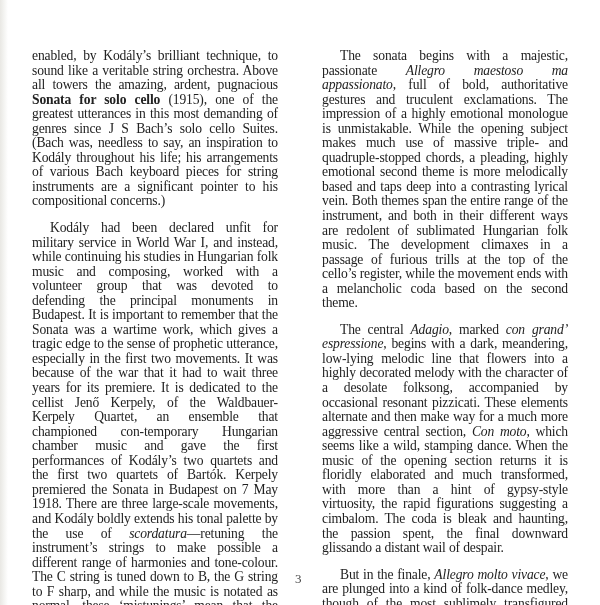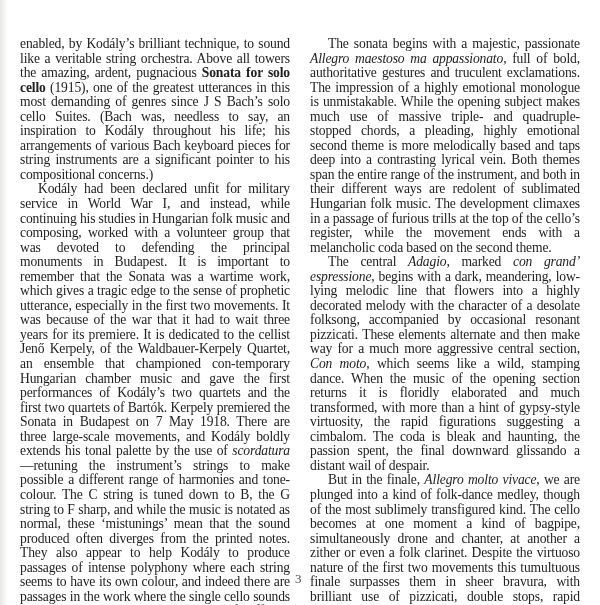--- a/index.html
+++ b/index.html
@@ -17,21 +17,21 @@
     .column {
       position: absolute; top: 37px;
       width: 270px;
       font-size: 13.6px;
       line-height: 14.55px;
       text-align: justify;
       letter-spacing: -0.15px;
     }
     .col-left { left: 20px; }
     .col-right { left: 310px; }
-    .column p { margin: 0; text-indent: 0; }
+    .column p { margin: 12px; text-indent: 0; }
     .column p.indent { text-indent: 18px; }
     .column b { font-weight: bold; }
     .column i { font-style: italic; }
     .page-number {
       position: absolute; left: 295px; top: 571px;
       font-size: 13px; color: #444;
     }
   </style>
 </head>
 <body>

